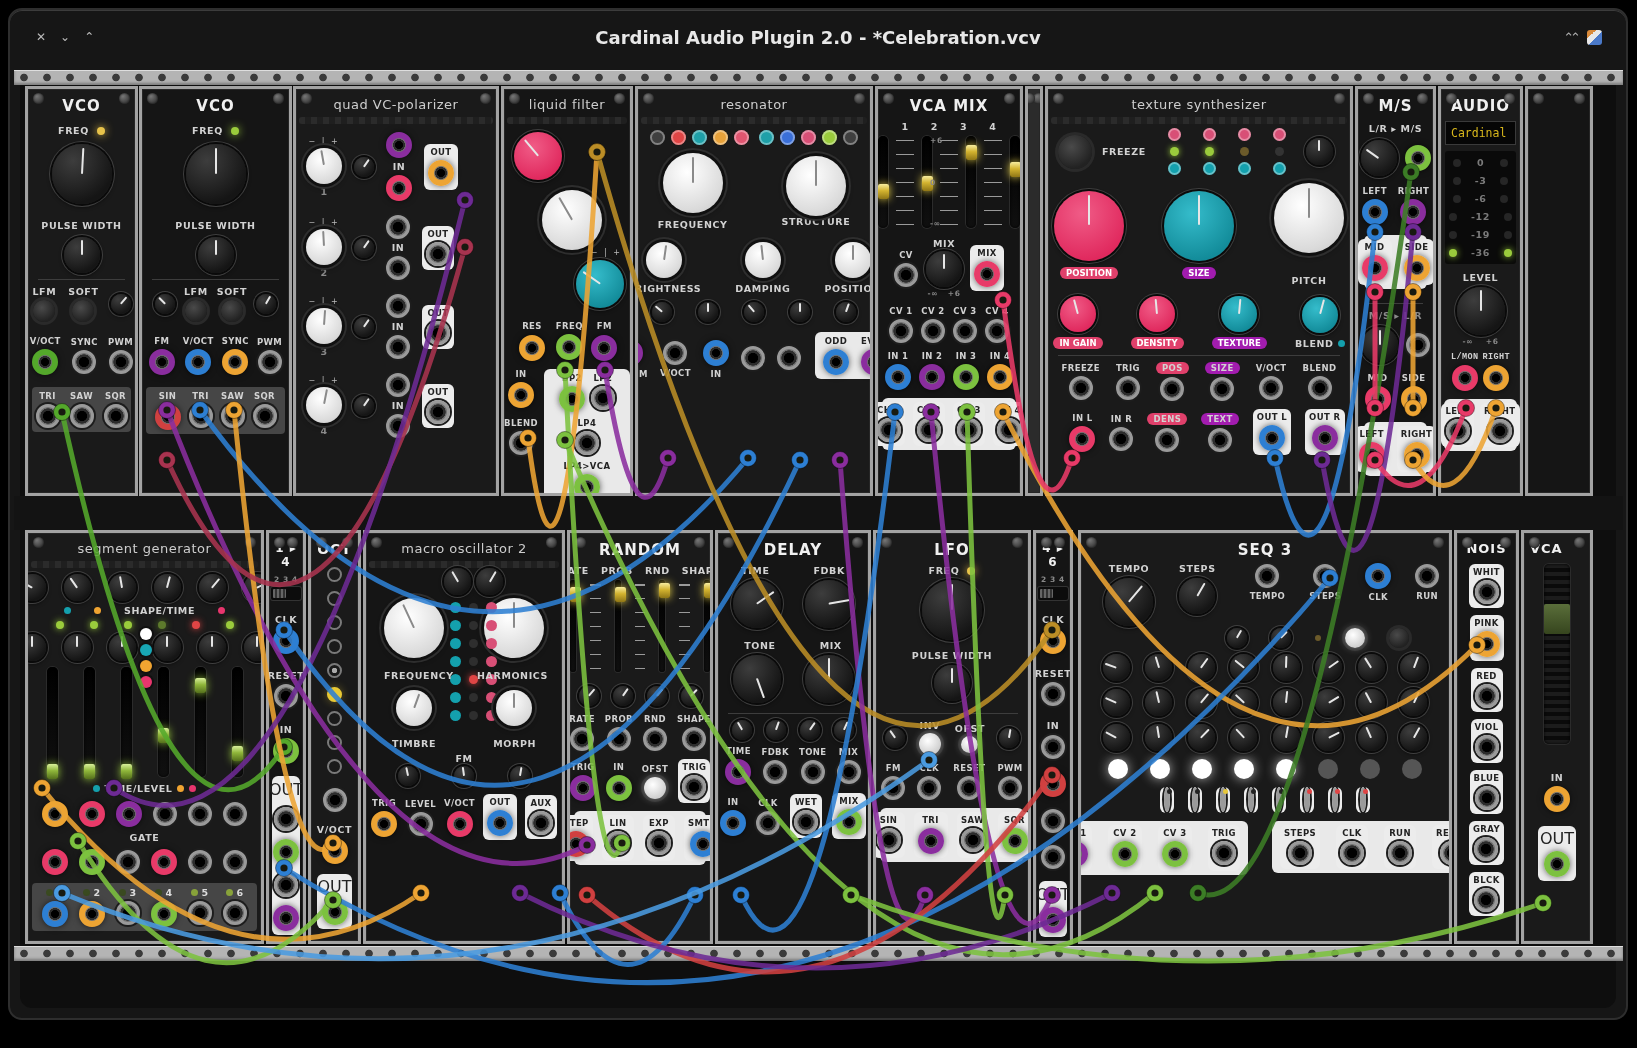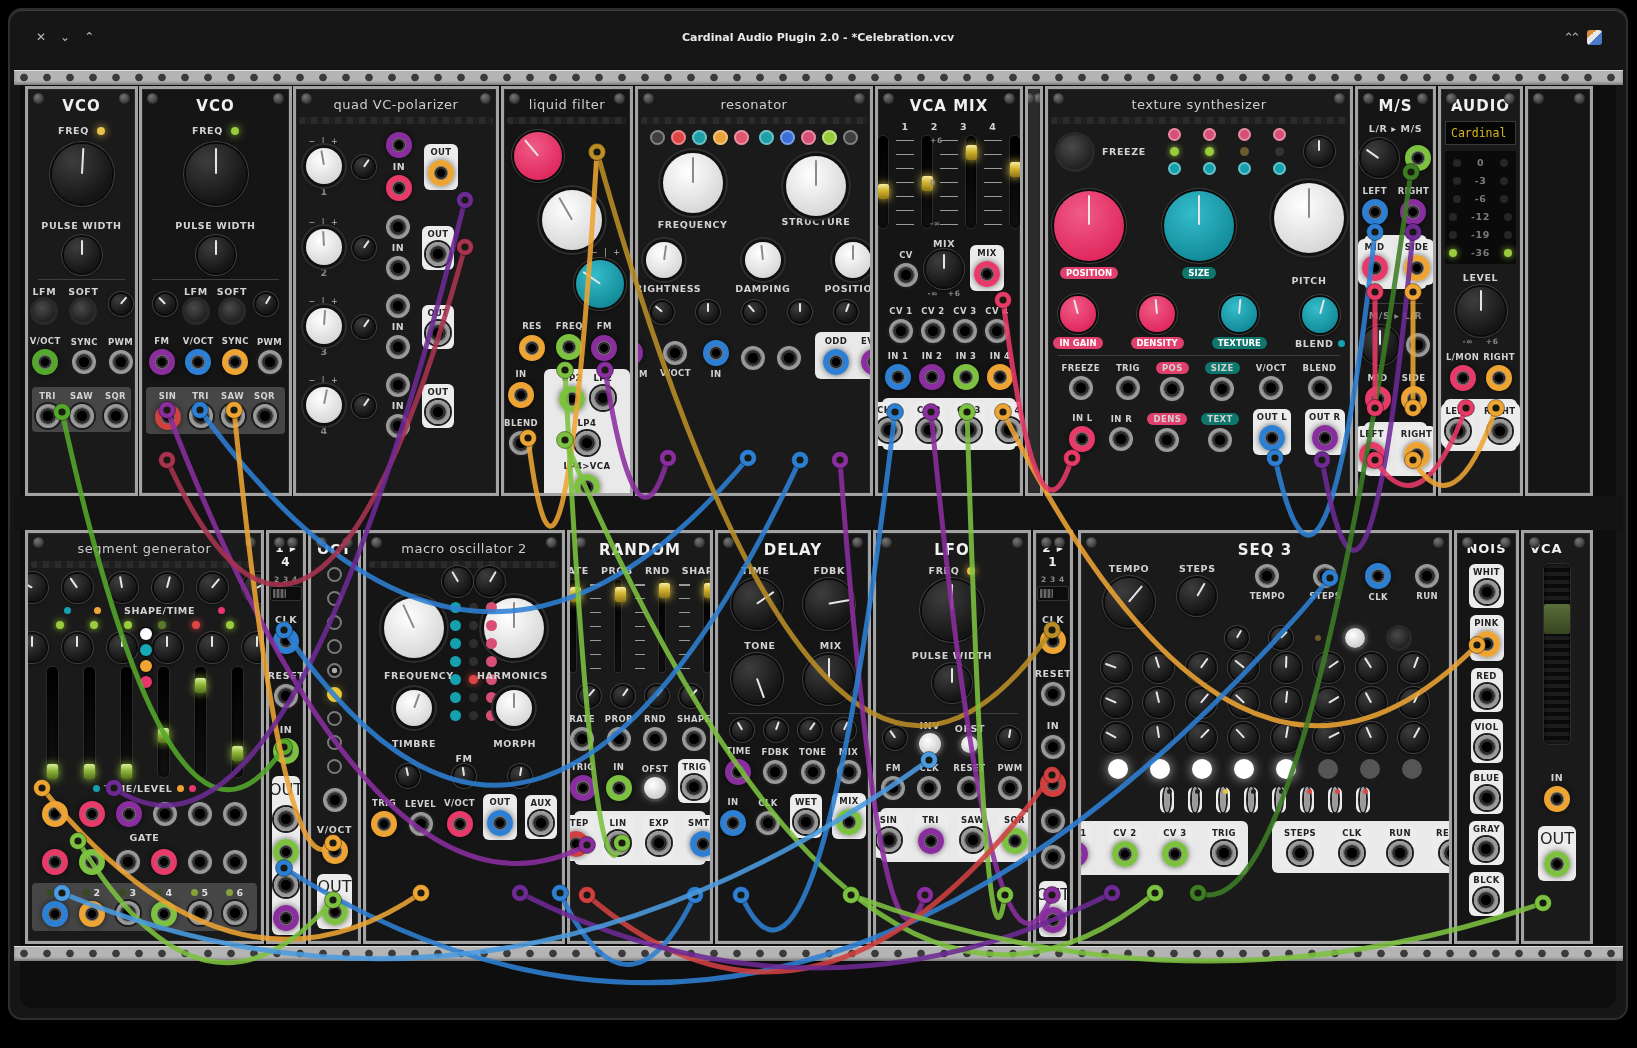--- a/index.html
+++ b/index.html
@@ -5,21 +5,21 @@
   html,body{margin:0;padding:0;background:#000;}
   .stage{position:relative;width:1637px;height:1048px;background:#000;overflow:hidden;
          font-family:"DejaVu Sans","Liberation Sans",sans-serif;-webkit-user-select:none;user-select:none;}
   
   .win{position:absolute;left:8px;top:8px;width:1616px;height:1008px;background:#161616;
        border-radius:14px;border:2px solid #2e2e2e;box-shadow:0 8px 24px #000,inset 0 1px 0 #3c3c3c;}
   .titlebar{position:absolute;left:10px;top:10px;right:10px;height:34px;display:flex;align-items:center;
             color:#cfcfcf;font-size:13px;}
   .winctl{display:flex;gap:14px;margin-left:16px;color:#bbb;font-size:12px;}
   .winctl span{cursor:default;}
-  .title{position:absolute;left:0;right:0;text-align:center;font-weight:bold;color:#e8e8e8;font-size:11px;}
+  .title{position:absolute;left:0;right:0;text-align:center;font-weight:bold;color:#e8e8e8;font-size:18px;}
   .tbar-right{margin-left:auto;display:flex;align-items:center;gap:10px;margin-right:14px;z-index:2;}
   .chev2{color:#aaa;font-size:13px;letter-spacing:-4px;}
   .appicon{width:15px;height:15px;border-radius:3px;background:linear-gradient(135deg,#d98a3a 0 30%,#e8e8e8 30% 55%,#4a79c9 55% 100%);}
   .menubar{position:absolute;left:10px;top:44px;right:10px;height:24px;display:flex;align-items:center;
            gap:26px;padding-left:26px;color:#c9c9c9;font-size:13px;background:#181818;}
   .stats{margin-left:auto;margin-right:10px;color:#9a9a9a;font-size:12.5px;white-space:pre;}
   
   .rack{position:absolute;left:10px;top:68px;right:10px;bottom:10px;background:#0e0e0e;border-radius:0 0 12px 12px;overflow:hidden;}
   .rail{position:absolute;left:14px;right:14px;height:15px;background:#b4b4b4;
         background-image:radial-gradient(circle at 10px 50%,#3b3b3b 3.4px,rgba(0,0,0,0) 4.2px);
@@ -61,21 +61,21 @@
   .plug-purple{border-color:#8a2d9e;} .plug-pink{border-color:#e83a68;}
   .plug-red{border-color:#d04040;} .plug-orange{border-color:#eda433;}
   .junit{display:flex;flex-direction:column;align-items:center;gap:3px;}
   .junit .jlabel{font-size:8.5px;font-weight:bold;letter-spacing:.4px;color:#d2d2d2;white-space:nowrap;}
   .wunit{background:#ececec;border-radius:6px;padding:3px 4px 4px 4px;}
   .wunit .jlabel{color:#222;}
   .gpanel{background:#464646;border-radius:4px;display:flex;gap:10px;padding:4px 8px;justify-content:center;}
   .wpanel{background:#e9e9e9;border-radius:6px;display:flex;gap:12px;padding:4px 8px;justify-content:center;}
   .wpanel .jlabel{color:#222;}
   .bdg{padding:1px 6px;border-radius:8px;font-size:8.5px;font-weight:bold;color:#fff;}
-  .bdg-pink{background:#e0406b;} .bdg-teal{background:#0f766e;}
+  .bdg-pink{background:#e0406b;} .bdg-teal{background:#a21caf;}
   .led{width:8px;height:8px;border-radius:50%;flex:none;}
   .pbtn{width:22px;height:22px;border-radius:50%;background:radial-gradient(circle at 40% 35%,#fff,#cfcfcf 70%);
         box-shadow:0 0 8px #ffffff66,0 0 0 3px #2a2a2a;flex:none;}
   .pbtn.dark{background:radial-gradient(circle at 40% 35%,#4a4a4a,#222 70%);box-shadow:0 0 0 3px #2a2a2a;}
   .slider{position:relative;width:11px;background:linear-gradient(#000,#101010);border-radius:5px;box-shadow:inset 0 0 3px #000,0 0 0 1px #2b2b2b;}
   .shandle{position:absolute;left:0px;width:11px;height:15px;border-radius:2px;
            background:linear-gradient(#f7ec9e,#d3b32f 45%,#8f7616);box-shadow:0 0 9px #e8d24a;}
   .ticks{width:20px;align-self:stretch;background:repeating-linear-gradient(to bottom,#9a9a9a 0 1.5px,rgba(0,0,0,0) 1.5px 14px);margin-top:4px;}
   .swtch{width:36px;height:13px;background:#0c0c0c;border-radius:2px;box-shadow:0 0 0 1px #333;position:relative;}
   .swtch::after{content:"";position:absolute;left:2px;top:2px;width:13px;height:9px;border-radius:1px;
@@ -841,21 +841,21 @@
           <span class="led" style="background: rgb(154, 203, 60); box-shadow: rgb(154, 203, 60) 0px 0px 7px;"></span>
         </div>
       </div>
     <div class="lbl" style="text-align:center;margin-top:8px;">LEVEL</div>
     <div class="col">
         <div class="knob k-lg" style="--r:0deg;margin-top:4px;">
           <i></i>
         </div>
       <span class="lbl dim" style="font-size:7.5px;margin-top:2px;"><span>-∞</span>&nbsp;&nbsp;&nbsp;&nbsp;<span>+6</span></span>
       </div>
-    <div class="row" style="gap:4px;margin-top:6px;align-items:flex-end;">
+    <div class="row" style="gap:4px;margin-top:6px;align-items:flex-end;font-family:Liberation Mono, monospace;">
       <div class="row" style="gap:4px;">
           <div class="junit">
             <span class="jlabel">L/MON</span>
             <span class="jack plug plug-pink"></span>
           </div>
           <div class="junit">
             <span class="jlabel">RIGHT</span>
             <span class="jack plug plug-orange"></span>
           </div>
         </div>
@@ -1459,21 +1459,21 @@
           <span class="jack"></span>
         </div>
         <div class="junit wunit">
           <span class="jlabel">SQR</span>
           <span class="jack plug plug-lime"></span>
         </div>
       </div>
   </div>
 
   <div class="mod alt" style="left:1033px;top:530px;width:40px;height:414px;">
-    <div class="mtitle" style="font-size:12px;">2 ▸ 1</div>
+    <div class="mtitle" style="font-size:12px;">4 ▸ 6</div>
     <div class="lbl dim" style="text-align:center;margin-top:6px;font-size:7.5px;">2  3  4</div>
     <div class="col" style="margin-top:3px;">
         <span class="swtch" style="width:30px;"></span>
       </div>
     <div class="col" style="gap:3px;margin-top:14px;">
       <span class="jlabel lbl">CLK</span>
       <span class="jack plug plug-orange"></span>
     </div>
     <div class="col" style="gap:3px;margin-top:14px;">
       <span class="jlabel lbl">RESET</span>

